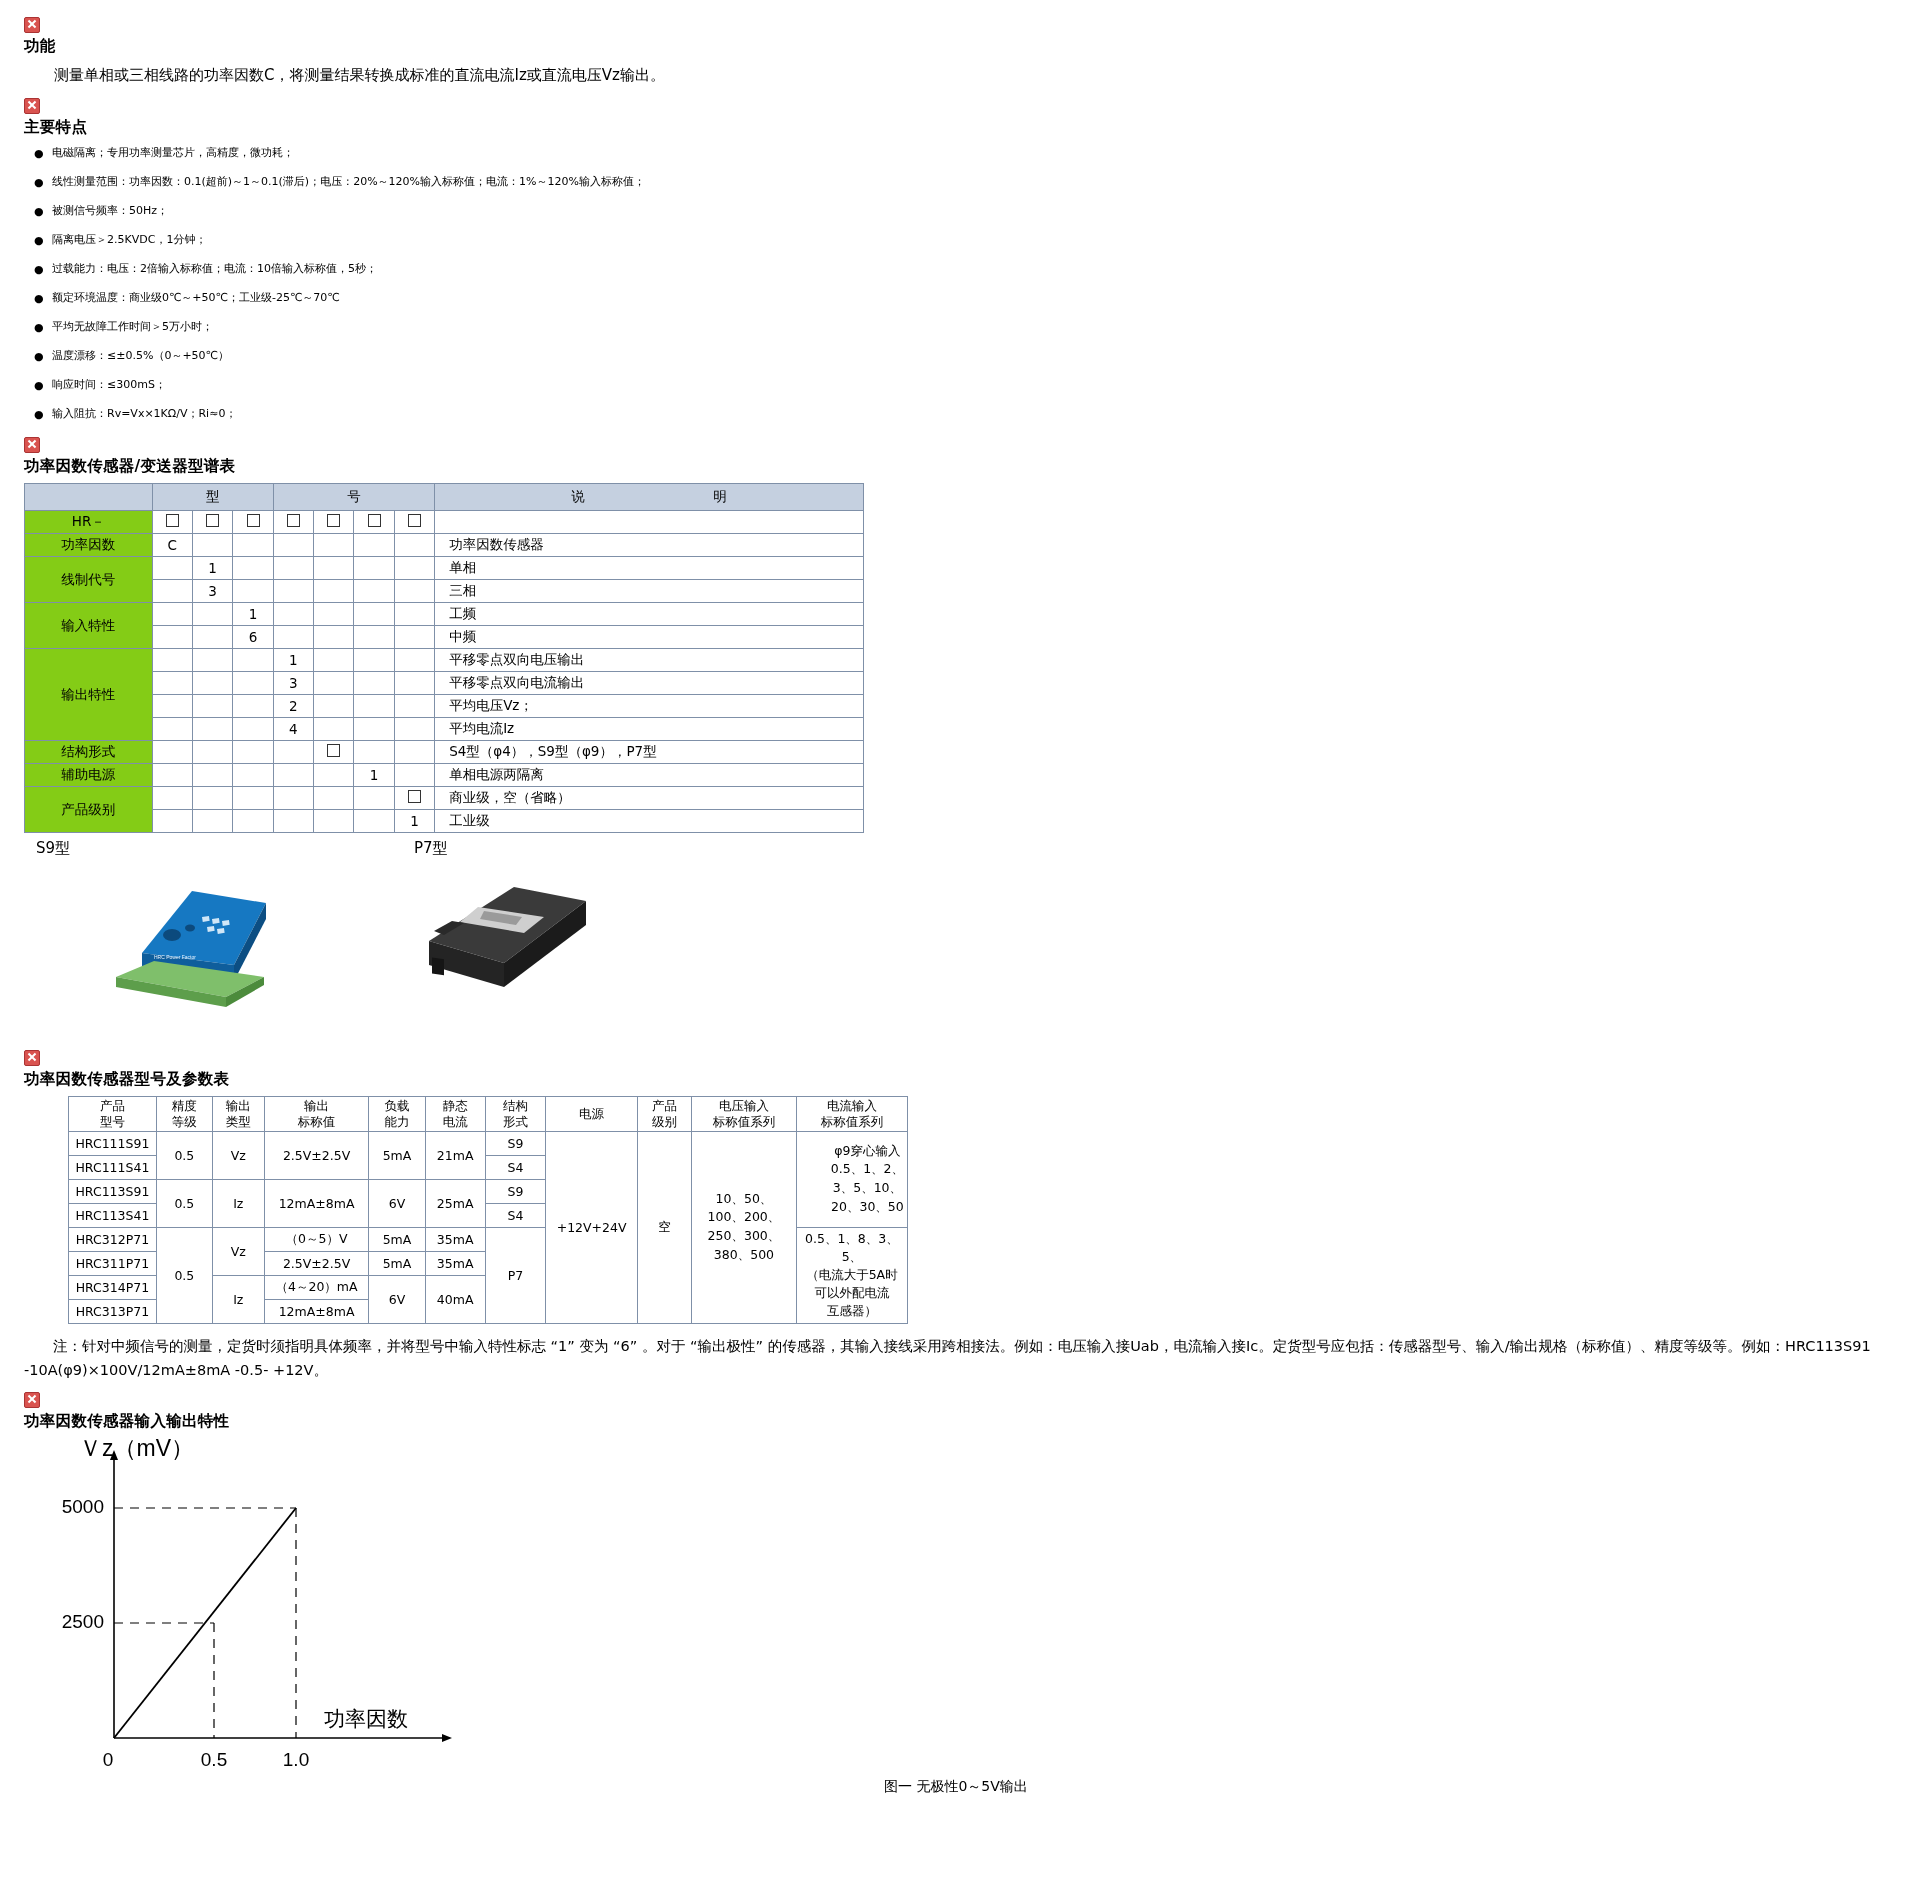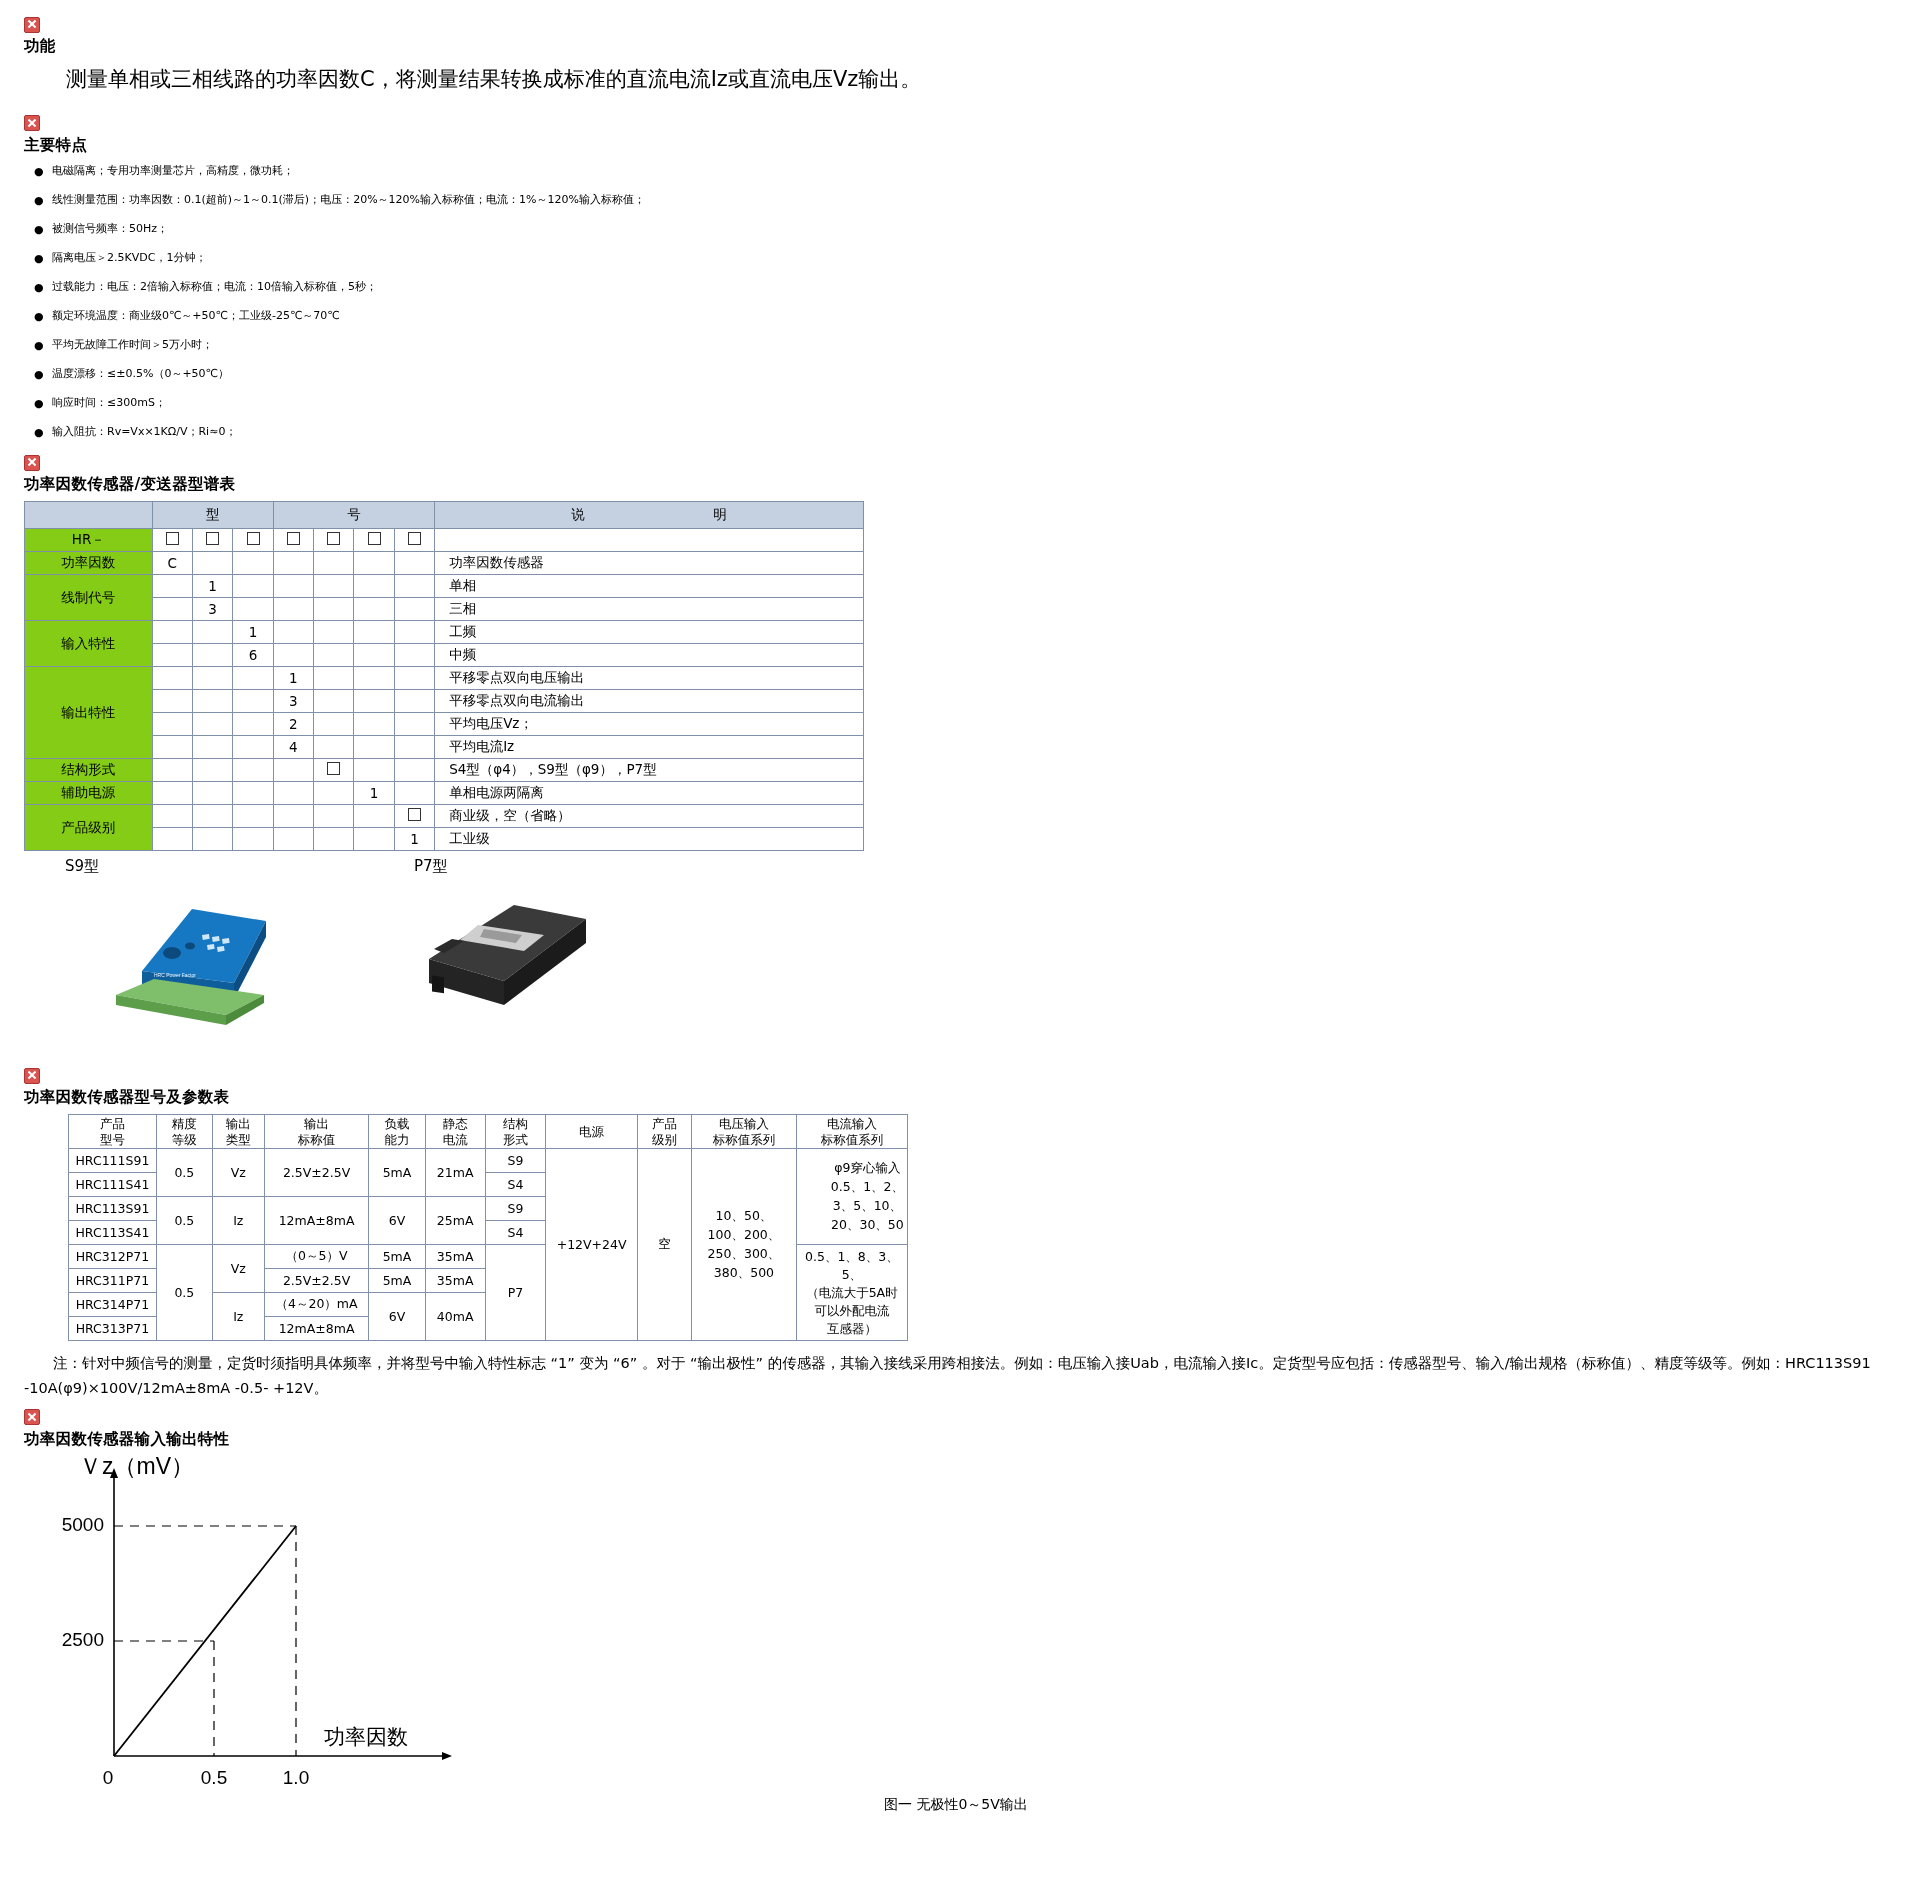--- a/index.html
+++ b/index.html
@@ -18,38 +18,38 @@
     background:#d9534f;border:1px solid #a33;border-radius:2px;
     position:relative;vertical-align:middle;
   }
   .broken:before,.broken:after{
     content:"";position:absolute;background:#fff;
   }
   .broken:before{left:2px;top:5.5px;width:10px;height:2px;transform:rotate(45deg);}
   .broken:after{left:2px;top:5.5px;width:10px;height:2px;transform:rotate(-45deg);}
 
   .sec-head{font-weight:bold;font-size:15.5px;margin:3px 0 6px 0;letter-spacing:.3px;}
-  .para{font-size:21px;line-height:1.6;margin:0 0 16px 0;text-indent:2em;}
+  .para{font-size:15px;line-height:1.6;margin:0 0 8px 0;text-indent:2em;}
   .bullets{list-style:none;margin:0;padding:0;}
   .bullets li{font-size:11px;line-height:1.55;margin:0 0 12px 10px;position:relative;padding-left:18px;}
   .bullets li:before{content:"\25CF";position:absolute;left:0;top:0;font-size:11px;line-height:1.9;}
 
   
   table{border-collapse:collapse;}
   .tbl1{width:840px;margin-top:4px;font-size:13.5px;}
   .tbl1 td,.tbl1 th{border:1px solid #7f90a8;padding:2px 4px;}
   .tbl1 .hdr{background:#c5d0e0;font-weight:normal;text-align:center;height:22px;}
   .tbl1 .lab{width:122px;text-align:center;background:#84cc16;}
   .tbl1 .cellc{width:32px;text-align:center;}
   .tbl1 .desc{text-align:left;padding-left:14px;}
   .tbl1 tr{height:23px;}
   .chk{display:inline-block;width:11px;height:11px;border:1px solid #333;}
 
   .prodlabels{margin-top:6px;font-size:15px;position:relative;height:20px;}
-  .prodlabels span.a{position:absolute;left:41px;}
+  .prodlabels span.a{position:absolute;left:12px;}
   .prodlabels span.b{position:absolute;left:390px;}
 
   .photos{position:relative;height:170px;margin-top:4px;}
   .ph{position:absolute;}
 
   
   .tbl2{width:840px;font-size:12.5px;margin-top:4px;margin-left:44px;}
   .tbl2 td,.tbl2 th{border:1px solid #7f90a8;text-align:center;padding:1px 2px;height:21px;}
   .tbl2 th{font-weight:normal;line-height:1.25;}
   .note{font-size:14.5px;line-height:1.7;margin:10px 0 0 0;text-indent:2em;}

